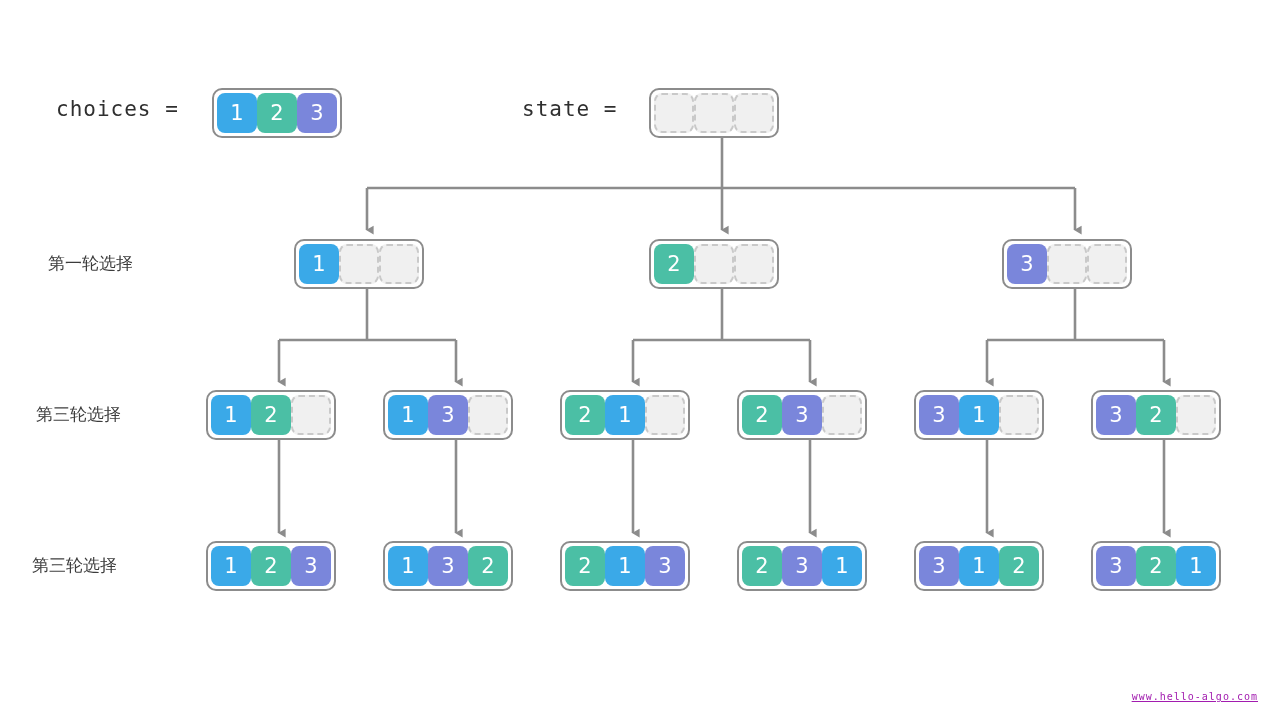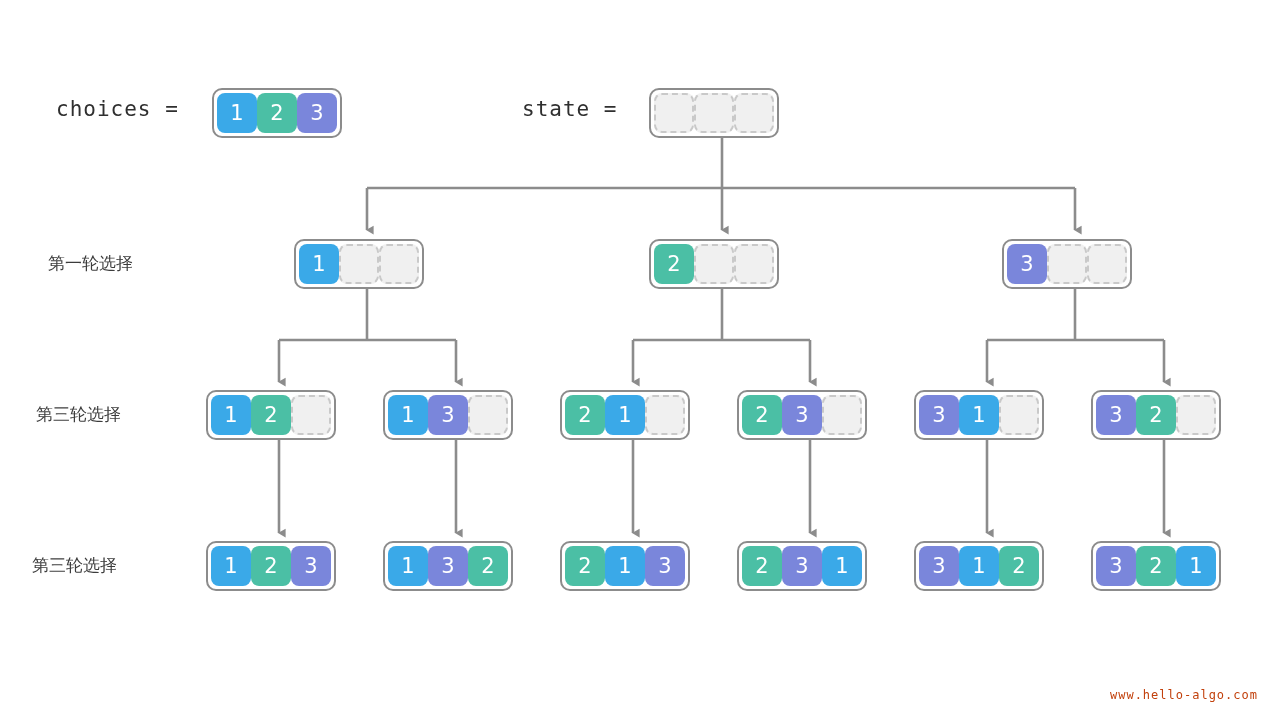--- a/index.html
+++ b/index.html
@@ -34,21 +34,21 @@
   .cell.empty{
     background:#f0f0f0;border:2px dashed #c9c9c9;color:transparent;
   }
   .cell.c1{background:#3aa9e8;}
   .cell.c2{background:#4bbfa5;}
   .cell.c3{background:#7a86db;}
 
   .watermark{
     position:absolute;right:22px;bottom:18px;
     font-family:"DejaVu Sans Mono","Liberation Mono",monospace;
-    font-size:12px;color:#c2410c;letter-spacing:1px;
+    font-size:10px;color:#a21caf;letter-spacing:1px;text-decoration:underline;
   }
 </style>
 </head>
 <body>
 
 <div id="canvas">
 
   <svg class="connectors" viewBox="0 0 1280 720">
     <defs>
       <marker id="ah" markerWidth="10" markerHeight="10" refX="4.6" refY="7.2" orient="auto" markerUnits="userSpaceOnUse">

